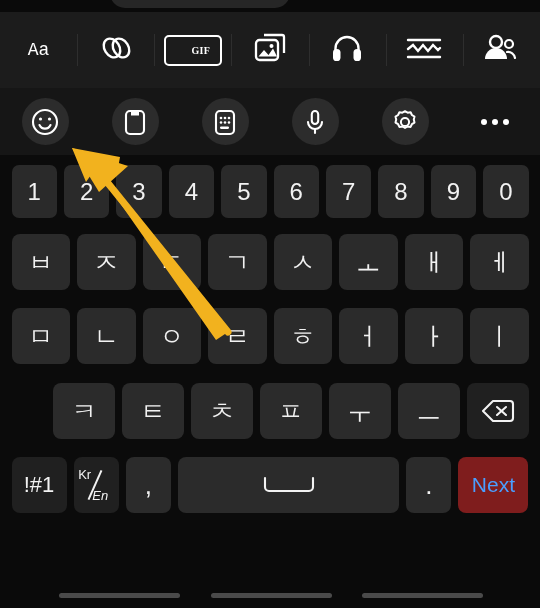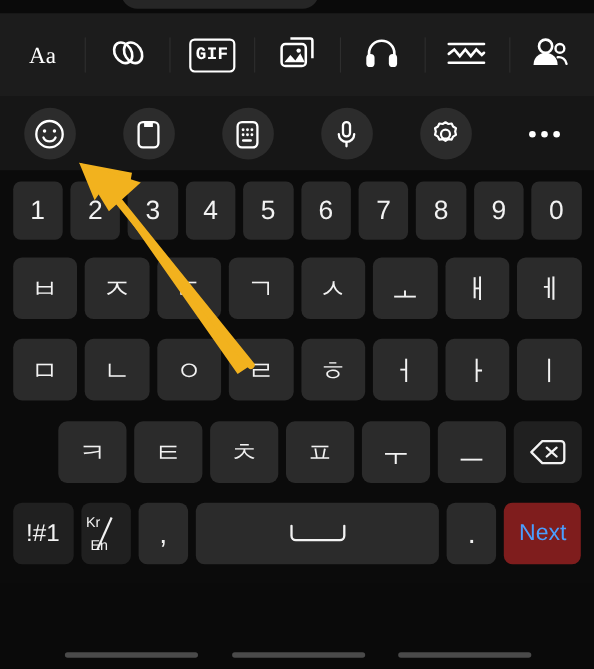--- a/index.html
+++ b/index.html
@@ -56,37 +56,38 @@
     position: absolute;
     left: 0;
     top: 22px;
     width: 1px;
     height: 32px;
     background: #2e2e2e;
   }
   .tb1-item:first-child .sep { display: none; }
   .aa-label {
     color: #ffffff;
-    font-size: 21px;
+    font-size: 18px;
     letter-spacing: 0px;
-    font-family: Liberation Serif, serif;
+    font-family: Liberation Mono, monospace;
   }
   .gif-box {
     width: 38px;
     height: 27px;
     border: 2.4px solid #ffffff;
     border-radius: 5px;
     display: flex;
     align-items: center;
     justify-content: center;
     color: #ffffff;
-    font-size: 16px;
+    font-size: 10px;
     font-weight: bold;
     letter-spacing: 0.3px;
-    font-family: Liberation Mono, monospace;
+    font-family: Liberation Serif, serif;
+    padding-left: 16px;
   }
 
   
   .toolbar-2 {
     position: absolute;
     left: 0;
     top: 88px;
     width: 540px;
     height: 67px;
     background: #161616;
@@ -175,21 +176,21 @@
   .lang-inner {
     position: relative;
     width: 40px;
     height: 36px;
     color: #f2f2f2;
   }
   .lang-inner .kr {
     position: absolute; left: 2px; top: 0px; font-size: 13px;
   }
   .lang-inner .en {
-    position: absolute; right: 18px; bottom: 0px; font-size: 13px;
+    position: absolute; right: 8px; bottom: 0px; font-size: 13px; font-style: italic;
   }
   .lang-inner .slash {
     position: absolute; left: 18px; top: 2px;
     width: 1.6px; height: 32px; background: #f2f2f2;
     transform: rotate(24deg); transform-origin: center;
   }
 
   
   .krow.r3 .key.bksp { flex: 1 1 0; background: #202020; }
 

